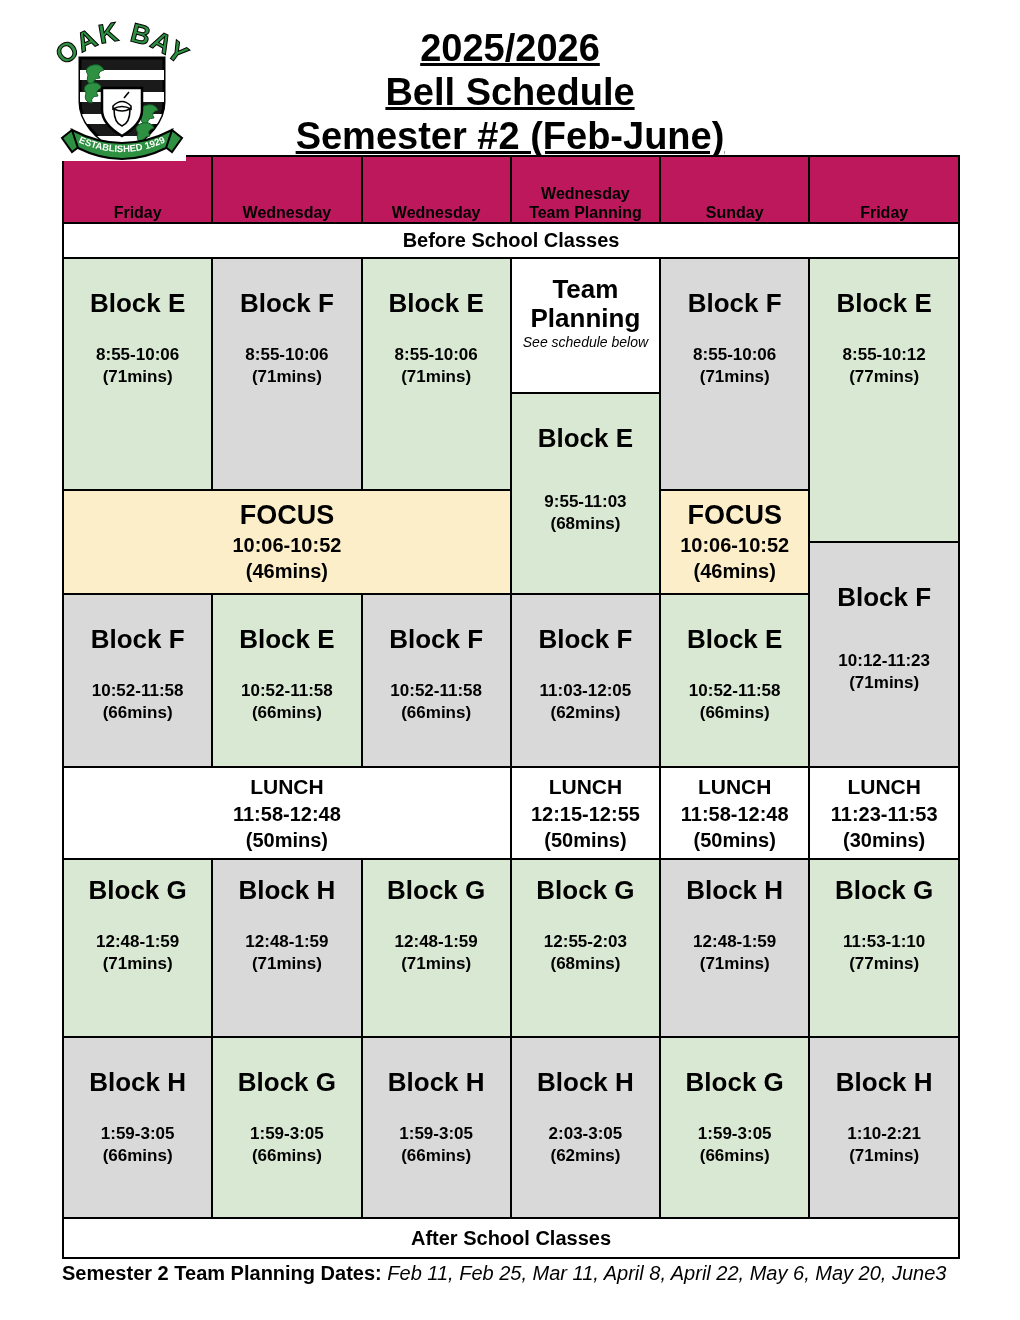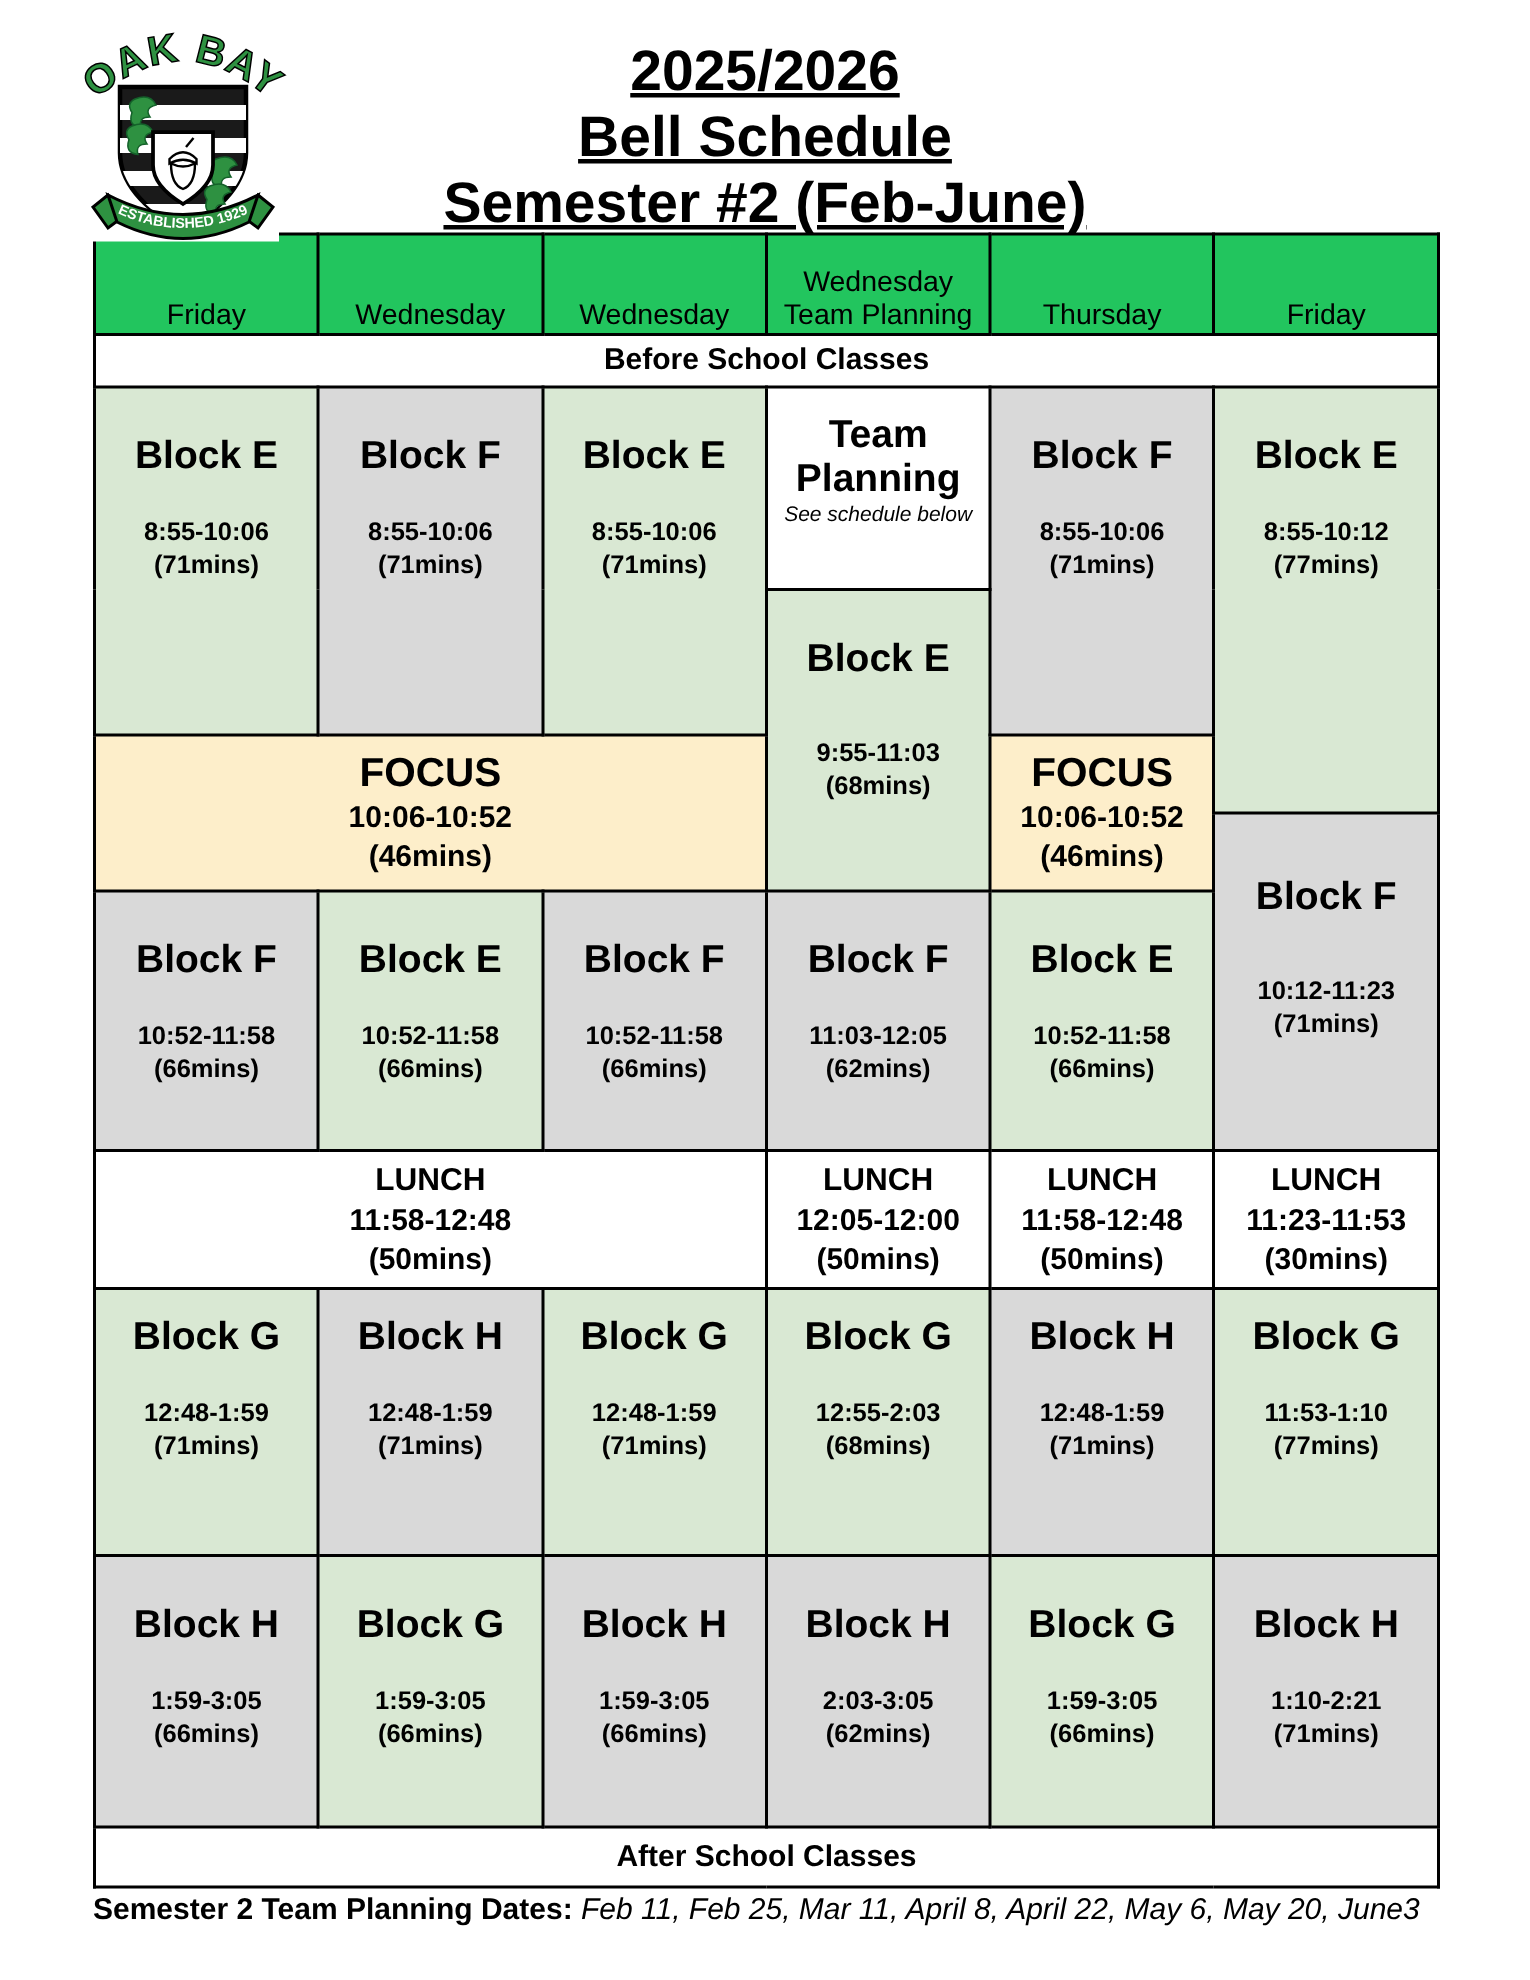--- a/index.html
+++ b/index.html
@@ -11,21 +11,21 @@
   .title-line { font-size:38px; font-weight:bold; line-height:44px;text-decoration:underline; }
 
   
   .logo-wrap { position:absolute; left:52px; top:14px; width:140px; height:158px; z-index:5; }
   .border-patch { position:absolute; left:62px; top:151px; width:124px; height:10px; background:#fff; z-index:4; }
 
   
   table.sched { position:absolute; left:62px; top:155px; width:898px; border-collapse:collapse; table-layout:fixed; z-index:2; }
   table.sched th, table.sched td { border:2px solid #000; padding:0; text-align:center; }
 
-  th.day { font-size:19px; font-weight:normal; vertical-align:bottom; padding-bottom:9px; line-height:1.15; background:#22c55e; }
+  th.day { font-size:16px; font-weight:bold; vertical-align:bottom; padding-bottom:9px; line-height:1.15; background:#be185d; }
 
   td.section { font-size:20px; font-weight:bold; vertical-align:middle; background:#fff; }
 
   td.cell { vertical-align:top; }
   .bg-green { background:#d9e8d3; }
   .bg-gray  { background:#d9d9d9; }
   .bg-yellow{ background:#fdeeca; }
   .bg-white { background:#ffffff; }
 
   .block-title { font-size:26px; font-weight:bold; margin-top:30px; line-height:1.1; }
@@ -74,21 +74,21 @@
     <tbody>
 
       <tr style="height:67px;">
         <th class="day">Friday</th>
         <th class="day">Wednesday</th>
         <th class="day">Wednesday</th>
         <th class="day">
           <div>Wednesday</div>
           <div>Team Planning</div>
         </th>
-        <th class="day">Thursday</th>
+        <th class="day">Sunday</th>
         <th class="day">Friday</th>
       </tr>
 
       <tr style="height:35px;">
         <td class="section" colspan="6">Before School Classes</td>
       </tr>
 
       <tr style="height:135px;">
         <td class="cell bg-green" rowspan="2">
           <div class="block-title">Block E</div>
@@ -179,21 +179,21 @@
       </tr>
 
       <tr style="height:92px;">
         <td class="cell-lunch" colspan="3">
           <div class="lunch-title">LUNCH</div>
           <div class="lunch-time">11:58-12:48</div>
           <div class="lunch-dur">(50mins)</div>
         </td>
         <td class="cell-lunch">
           <div class="lunch-title">LUNCH</div>
-          <div class="lunch-time">12:05-12:00</div>
+          <div class="lunch-time">12:15-12:55</div>
           <div class="lunch-dur">(50mins)</div>
         </td>
         <td class="cell-lunch">
           <div class="lunch-title">LUNCH</div>
           <div class="lunch-time">11:58-12:48</div>
           <div class="lunch-dur">(50mins)</div>
         </td>
         <td class="cell-lunch">
           <div class="lunch-title">LUNCH</div>
           <div class="lunch-time">11:23-11:53</div>

